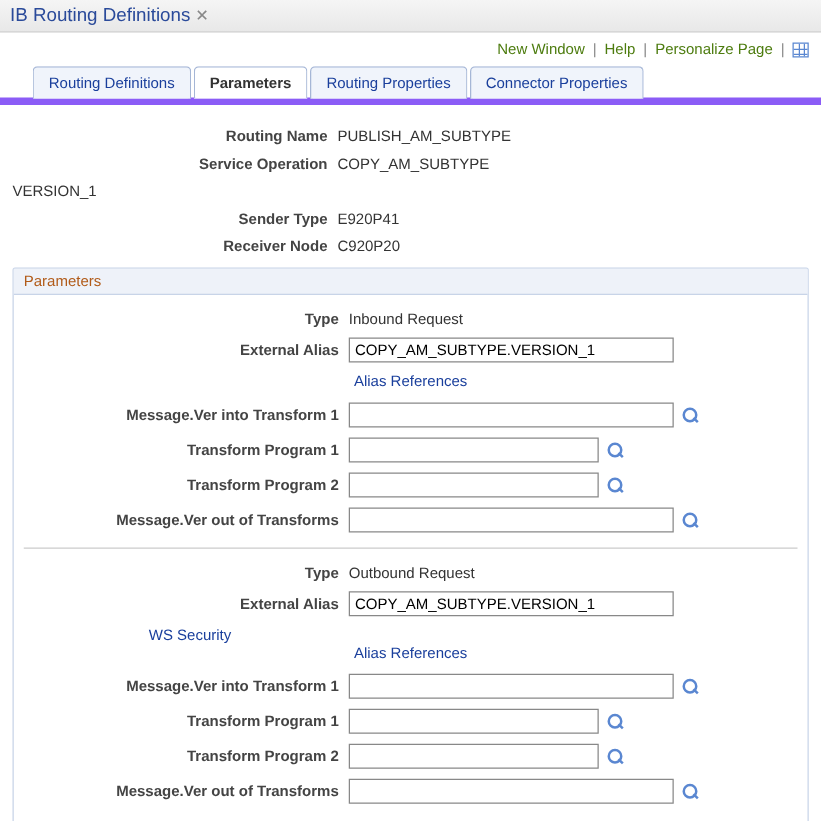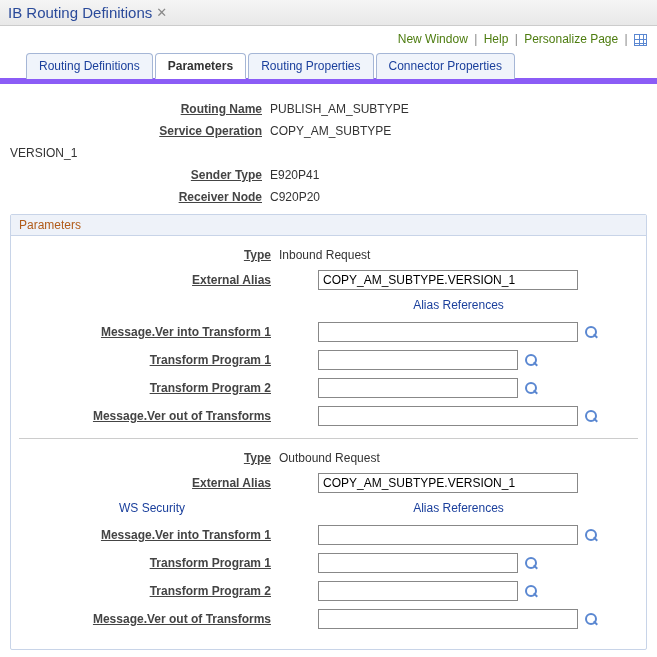--- a/index.html
+++ b/index.html
@@ -70,63 +70,62 @@
     font-size:12px;
   }
   .tab.active {
     background:#fff;
     color:#333;
     font-weight:bold;
     border-bottom:1px solid #fff;
   }
   .content { padding: 18px 10px 10px 10px; }
   .row { display:flex; align-items:center; margin-bottom:8px; }
-  .lbl { width:260px; text-align:right; padding-right:8px; font-weight:bold; color:#444;text-decoration:underline; }
+  .lbl { width:260px; text-align:right; padding-right:8px; font-weight:bold; color:#444; }
   .val { flex:1; color:#333; }
   .group {
     border:1px solid #c8d4e8;
     border-radius:2px;
     margin-top:10px;
   }
   .group-hdr {
     background:#eef2f9;
     color:#b15b19;
     padding:3px 8px;
     font-weight:normal;
     border-bottom:1px solid #c8d4e8;
   }
   .group-body { padding:12px 8px; }
   .inp {
     border:1px solid #888;
     height:20px;
     font-size:12px;
     padding:1px 4px;
     width:260px;
-    margin-left:39px;
   }
   .lookup {
     display:inline-block;
     width:14px; height:14px;
     vertical-align:middle;
     margin-left:4px;
     cursor:pointer;
     position:relative;
   }
   .lookup::before{
     content:""; position:absolute; left:0; top:0;
     width:8px;height:8px;border:2px solid #5a87d1;border-radius:50%;
   }
   .lookup::after{
     content:""; position:absolute; left:8px; top:9px;
     width:5px;height:2px;background:#5a87d1;
     transform:rotate(45deg);
   }
   .link { color:#1a3f9c; text-decoration:none; cursor:pointer; }
   .subhr { border:none;border-top:1px solid #ccc;margin:12px 0; }
-  .links-row { display:flex; margin:6px 0 10px 0; }
+  .links-row { display:flex; margin:6px 0 10px 0;flex-direction:column; }
   .links-row .slot { width:260px; text-align:right; padding-right:8px;}
   .btn-bar { padding:10px 12px; display:flex; gap:50px; }
   .btn {
     background:linear-gradient(#fff7dc,#ffe89e);
     border:1px solid #c9a94a;
     padding:3px 24px;
     font-size:12px;
     cursor:pointer;
     color:#333;
   }

